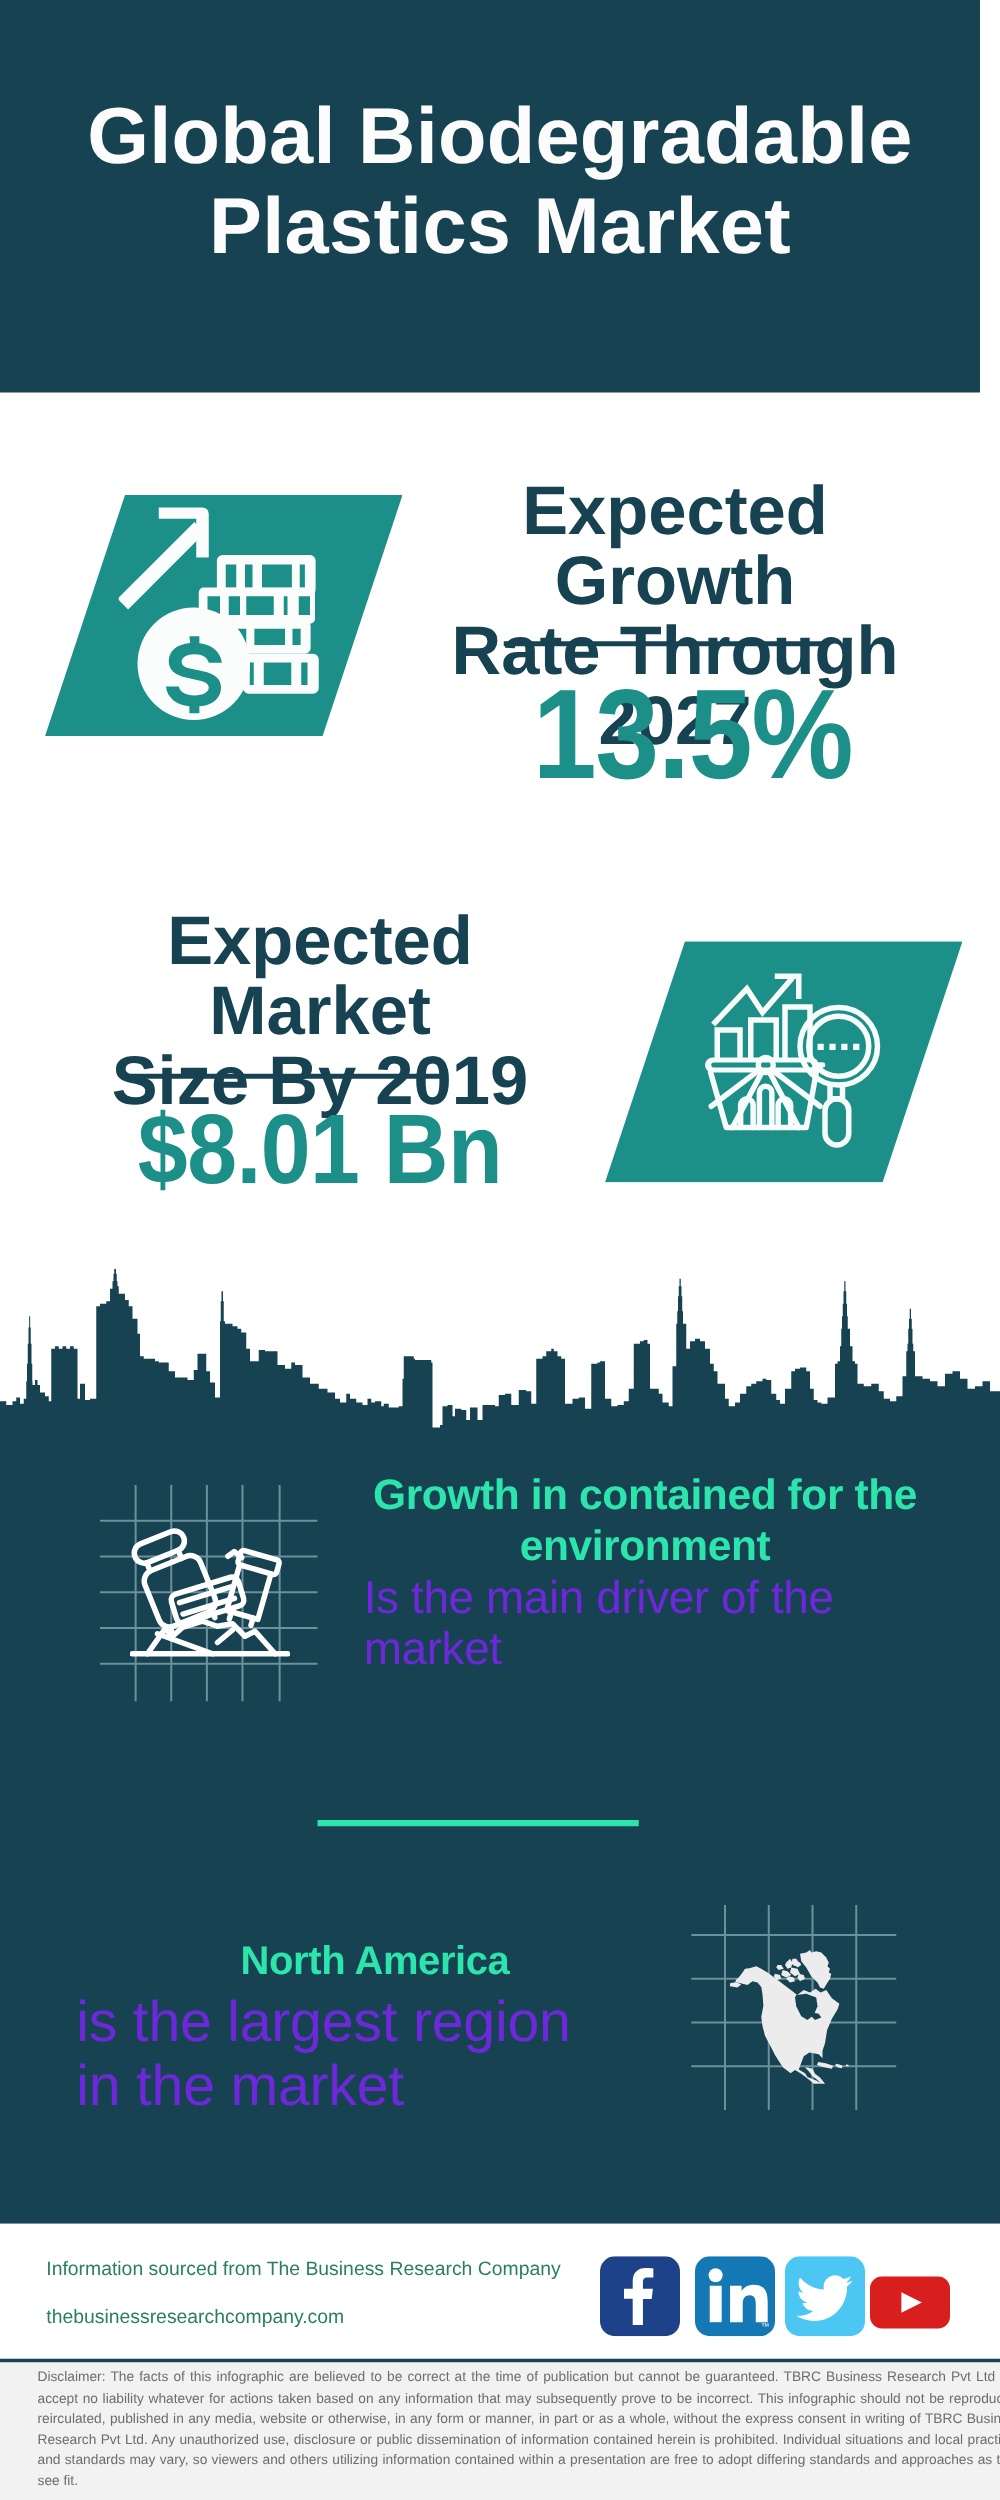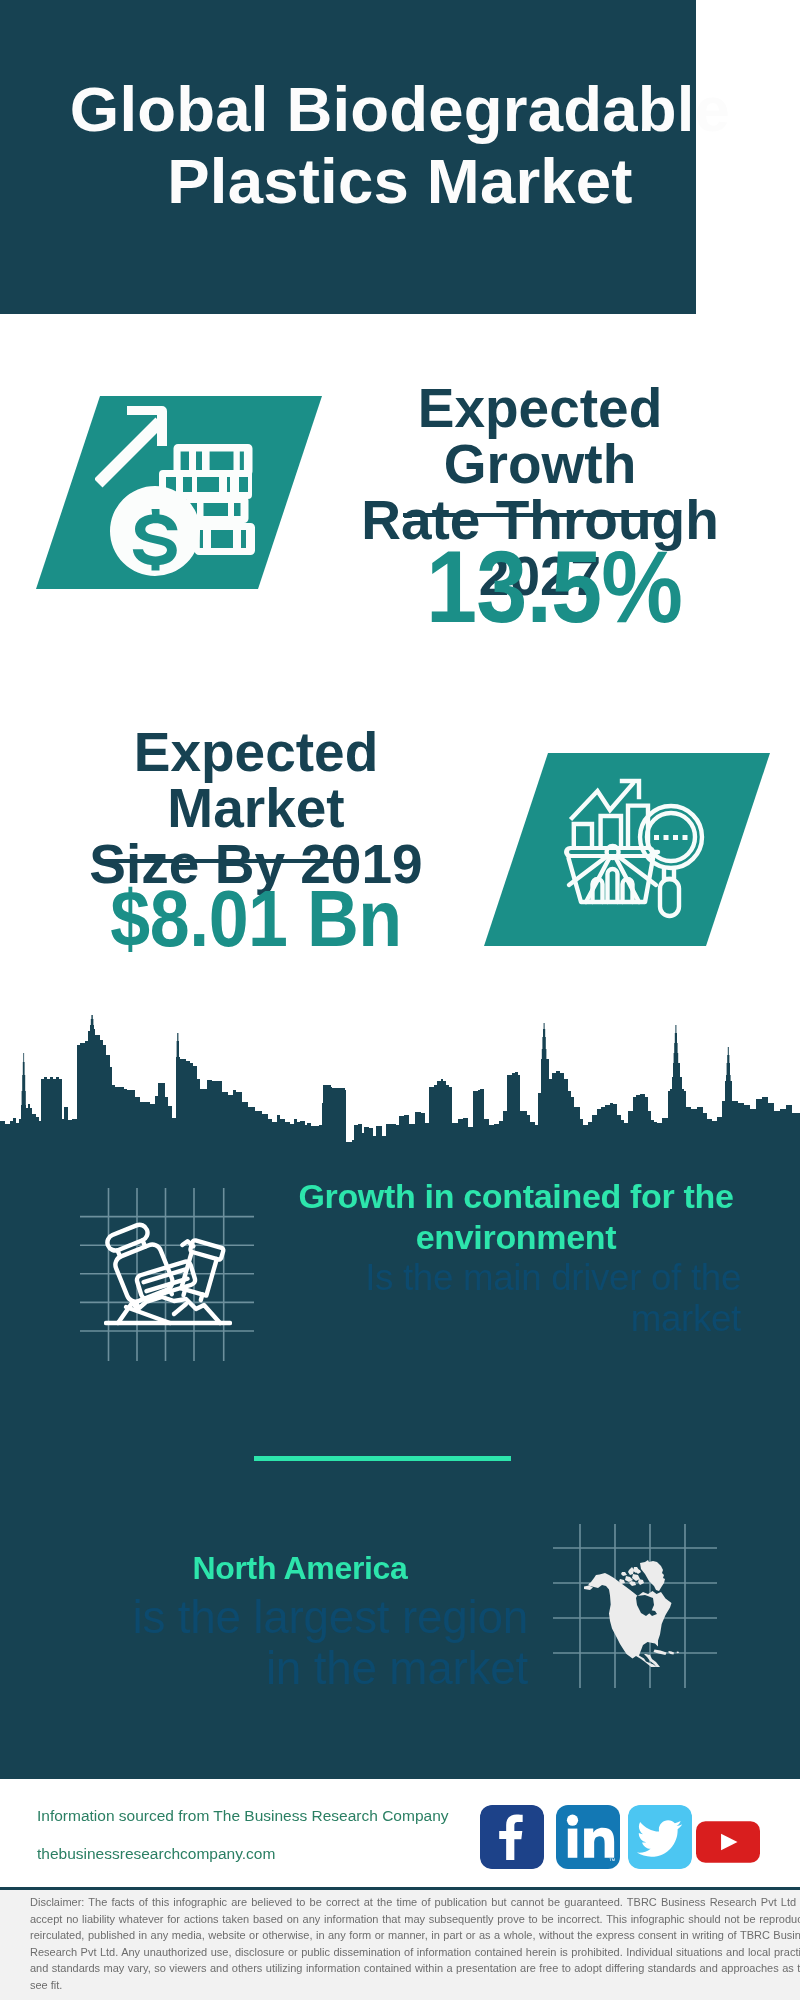--- a/index.html
+++ b/index.html
@@ -1,20 +1,20 @@
 <!DOCTYPE html>
 <html><head>
 <meta charset="utf-8">
 <style>
   html,body{margin:0;padding:0;}
   body{width:800px;height:2000px;background:#fff;font-family:"Liberation Sans",sans-serif;overflow:hidden;}
   #page{position:relative;width:800px;height:2000px;overflow:hidden;background:#fff;}
 
   
-  .hdr{position:absolute;left:0;top:0;width:696px;height:314px;background:#174252;}
+  .hdr{position:absolute;left:0;top:0;width:784px;height:314px;background:#174252;}
   .hdr-title{position:absolute;left:0;top:73px;width:800px;text-align:center;color:#fcfcfc;
     font-size:63.5px;font-weight:bold;line-height:72px;letter-spacing:.2px;white-space:pre-line;}
 
   
   .para{position:absolute;width:286px;height:193px;background:#1B8F88;
         clip-path:polygon(64px 0, 286px 0, 222px 193px, 0 193px);}
   .icon-layer{position:absolute;}
 
   .stat-head{position:absolute;text-align:center;color:#174252;font-weight:bold;
              font-size:55px;line-height:56px;white-space:pre-line;letter-spacing:0px;}
@@ -23,21 +23,21 @@
             font-size:102px;line-height:105px;letter-spacing:-1px;transform:scaleX(0.9);transform-origin:center top;}
   .stat-val-2{font-size:79px;line-height:82px;letter-spacing:-0.5px;transform:scaleX(0.908);}
 
   
   .dark{position:absolute;left:0;top:1150px;width:800px;height:629px;background:#174252;}
   .skyline{position:absolute;left:0;top:1015px;width:800px;height:140px;display:block;}
 
   
   .row-title{position:absolute;text-align:center;color:#2DE5AC;font-weight:bold;
              font-size:34px;line-height:41px;white-space:pre-line;letter-spacing:-0.32px;}
-  .row-sub{position:absolute;text-align:right;color:#0c4a6e;font-weight:normal;
+  .row-sub{position:absolute;text-align:left;color:#6d28d9;font-weight:normal;
            font-size:36.7px;line-height:41px;white-space:pre-line;letter-spacing:-0.3px;}
   .mid-rule{position:absolute;height:5px;background:#2DE5AC;}
   .row-title-2{font-size:32px;line-height:50.5px;}
   .row-sub-2{font-size:45.8px;line-height:50.5px;letter-spacing:-0.2px;}
 
   
   .foot{position:absolute;left:0;top:1779px;width:800px;height:108px;background:#fff;}
   .foot-txt{position:absolute;left:37px;top:1797px;color:#2A7F63;font-size:15.5px;line-height:38px;
             white-space:pre-line;}
   .social{position:absolute;top:1800px;width:64px;height:64px;border-radius:12px;}
@@ -246,21 +246,21 @@
       <path d="M69 113 l4 1 2 4 4 3 4 5 5 7 2 3 -2 2 -3-4 -4-6 -4-5 -4-3 -3-4 -3-3z"></path>
 
       <path d="M77.5 108.5 l6 1 6 2 -1 2.5 -7-1.5 -5-1.5z"></path>
 
       <path d="M91.5 110 l3 0.5 2.5 1 -0.5 2 -3-0.5 -2-1.5z"></path>
 
       <path d="M100 110.5 l1.6 0.3 0.4 1 -1.6 0.4 -0.9-0.9z"></path>
     </g>
   </svg>
   <div class="row-title row-title-2" style="left:75px;top:1543px;width:450px">North America</div>
-  <div class="row-sub row-sub-2" style="left:78px;top:1593px;width:450px">is the largest region
+  <div class="row-sub row-sub-2" style="left:61px;top:1593px;width:450px">is the largest region
 in the market</div>
 
   <div class="foot"></div>
   <div class="foot-txt">Information sourced from The Business Research Company
 thebusinessresearchcompany.com</div>
 
   <svg class="social" style="left:480px;top:1805px" width="57" height="57" viewBox="0 0 57 57">
     <rect x="0" y="0" width="57" height="57" rx="9" fill="#1D4289"></rect>
     <path fill="#ffffff" d="M30.6 49V30.4h6.2l.9-7.2h-7.1v-4.6c0-2.1.6-3.5 3.6-3.5h3.8V8.7
          c-.7-.1-2.9-.3-5.5-.3-5.5 0-9.2 3.3-9.2 9.4v5.3h-6.2v7.2h6.2V49z"></path>

